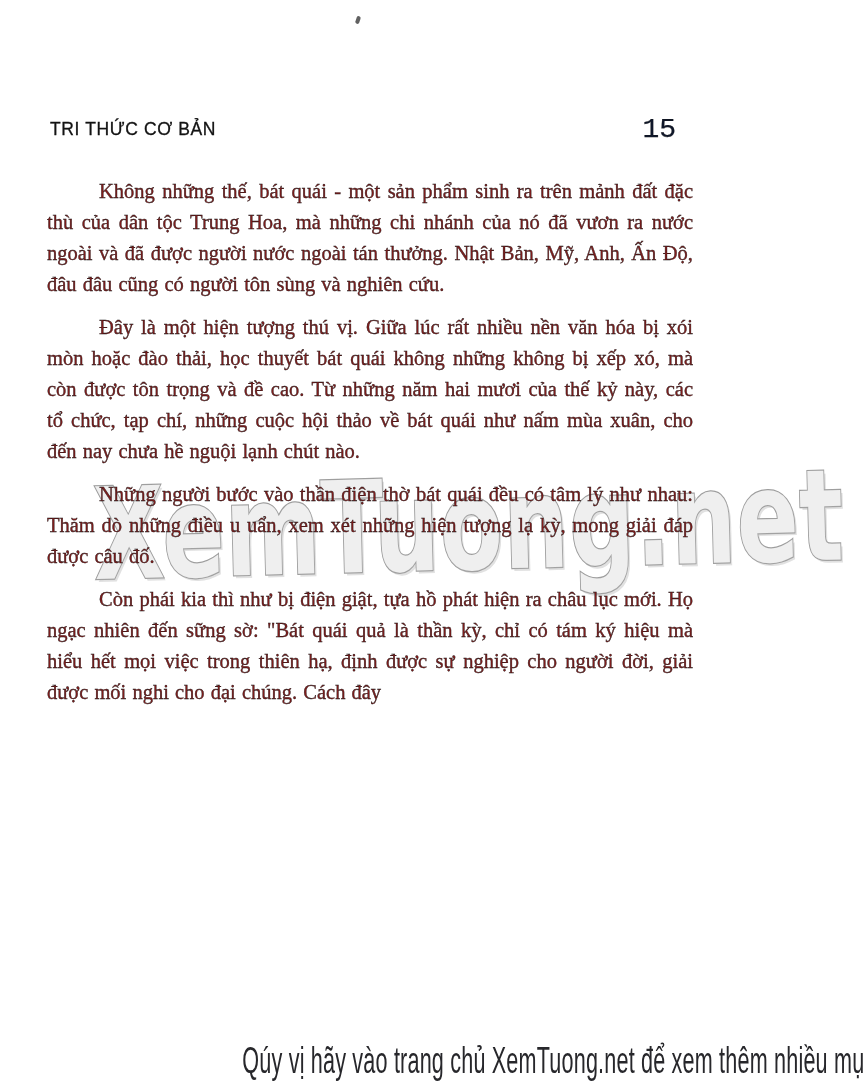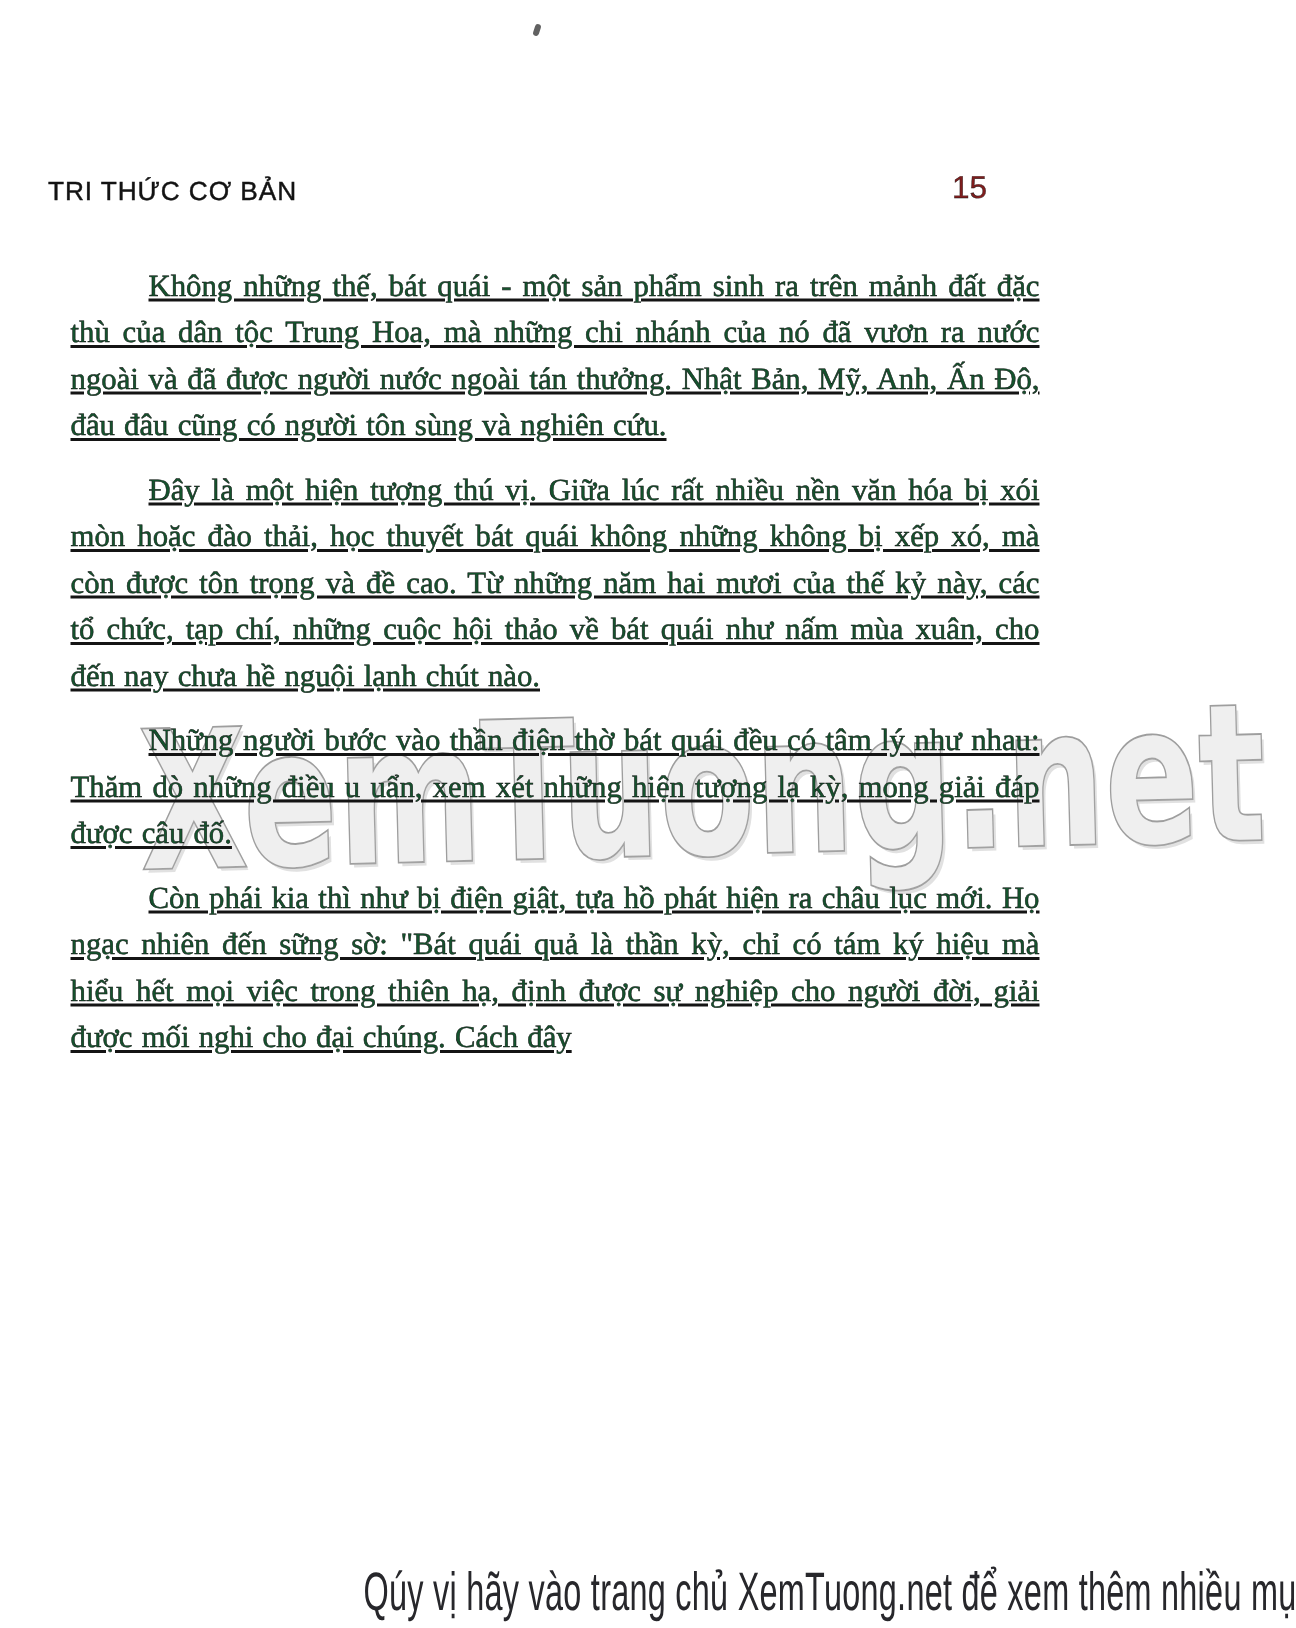--- a/index.html
+++ b/index.html
@@ -40,52 +40,51 @@
     transform: rotate(-1.5deg) scaleX(0.72);
     transform-origin: left top;
     letter-spacing: 1px;
     user-select: none;
   }
 
   .content { position: relative; z-index: 1; }
 
   .header {
     position: absolute;
-    left: 32px; top: 114px;
+    left: 50px; top: 114px;
     width: 646px;
     display: flex;
     justify-content: space-between;
-    align-items: flex-end;
+    align-items: center;
   }
   .running-title {
     font-family: "Liberation Sans", sans-serif;
     font-size: 17.5px;
     letter-spacing: 0.6px;
     color: #131313;
     -webkit-text-stroke: 0.3px #131313;
   }
   .page-number {
-    font-family: Liberation Sans, sans-serif;
-    font-size: 21px;
-    color: #7f1d1d;
+    font-family: Liberation Mono, monospace;
+    font-size: 28px;
+    color: #0f172a;
     padding-right: 20px;
     -webkit-text-stroke: 0.25px #131313;
   }
 
   .body-text {
     position: absolute;
     left: 47px; top: 176px;
     width: 646px;
     font-size: 20.5px;
     line-height: 31px;
     text-align: justify;
-    color: #14532d;
+    color: #7f1d1d;
     -webkit-text-stroke: 0.35px #141414;
     word-spacing: 1px;
-    text-decoration: underline;
   }
   .body-text p {
     margin: 0 0 12px 0;
     text-indent: 52px;
   }
 
   .footer {
     position: absolute;
     left: 0; right: 0; bottom: 3px;
     text-align: center;

